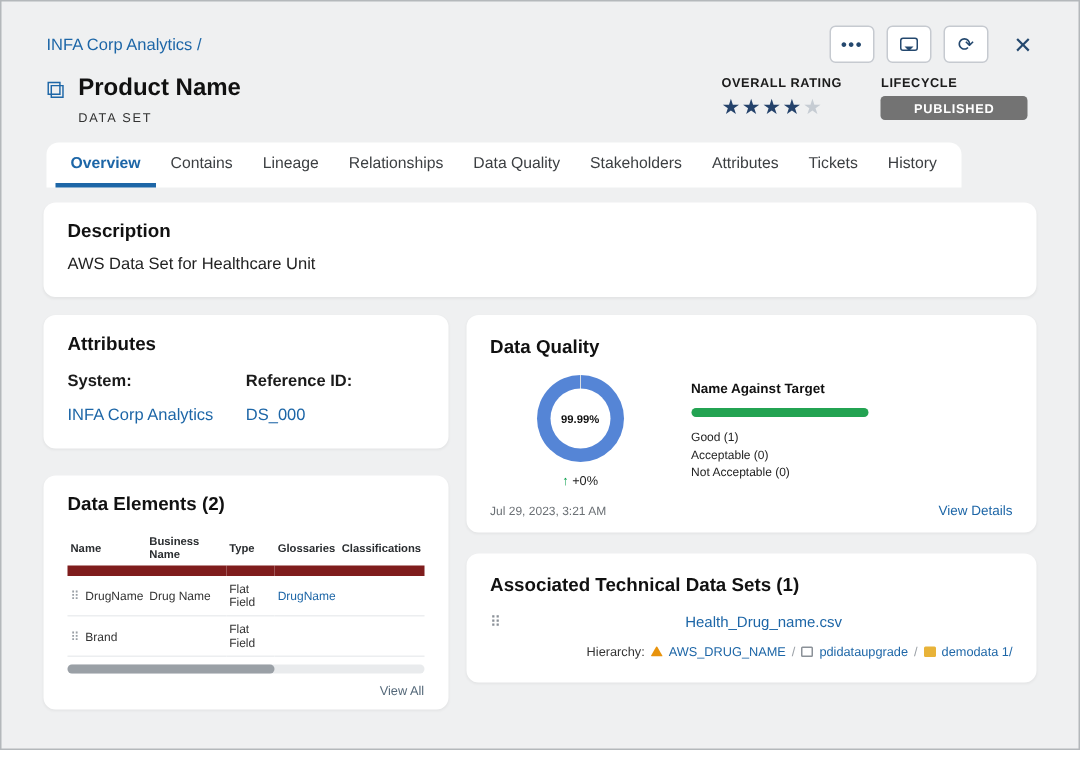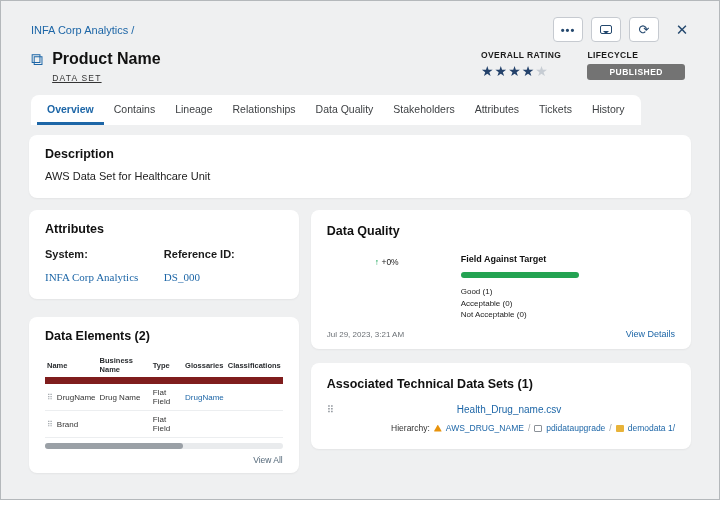--- a/index.html
+++ b/index.html
@@ -14,21 +14,21 @@
   .icon-btn.more { font-weight:bold; letter-spacing:1px; font-size:11px; }
   .bubble { width:12px; height:9px; border:1.5px solid #24486e; border-radius:2px; position:relative; }
   .bubble::after { content:""; position:absolute; left:2px; bottom:-4px; border:3px solid transparent; border-top-color:#24486e; }
   .icon-btn.close { border:none; background:transparent; font-size:15px; }
 
   
   .title-row { display:flex; justify-content:space-between; align-items:flex-start; padding:8px 30px 0 30px; }
   .title-left { display:flex; gap:9px; }
   .dataset-glyph { color:#1d66a7; font-size:17px; line-height:20px; }
   .page-title { font-size:16px; font-weight:bold; color:#111; }
-  .page-subtitle { font-size:8.5px; letter-spacing:1.2px; color:#333; margin-top:5px;text-decoration:underline; }
+  .page-subtitle { font-size:8.5px; letter-spacing:1.2px; color:#333; margin-top:5px; }
   .title-right { display:flex; gap:26px; padding-right:4px; }
   .meta-block { display:flex; flex-direction:column; gap:4px; }
   .meta-label { font-size:8.5px; font-weight:bold; letter-spacing:.4px; color:#1b1b1b; }
   .stars { font-size:14px; letter-spacing:1px; line-height:14px; }
   .star { color:#24426b; }
   .star.empty { color:#c6ccd3; }
   .badge { background:#737373; color:#fff; font-size:8.5px; font-weight:bold; letter-spacing:.5px; border-radius:3px; padding:3px 22px; width:fit-content; }
 
   
   .tabbar { margin:12px 0 0 30px; background:#fff; border-radius:8px 8px 0 0; width:fit-content; display:flex; padding:0 6px; }
@@ -45,21 +45,21 @@
 
   .grid { display:flex; gap:12px; margin-top:12px; align-items:flex-start; }
   .col-left { width:396px; display:flex; flex-direction:column; gap:18px; }
   .col-right { flex:1; display:flex; flex-direction:column; gap:14px; }
 
   
   .attr-card { padding:12px 16px 16px; }
   .attr-fields { display:flex; margin-top:12px; }
   .attr-field { width:50%; }
   .attr-label { font-size:11px; font-weight:bold; color:#1b1b1b; }
-  .attr-value { font-size:11px; color:#1d66a7; margin-top:11px; cursor:pointer;font-family:Liberation Serif, serif; }
+  .attr-value { font-size:11px; color:#1d66a7; margin-top:11px; cursor:pointer; }
 
   
   .de-card { padding:12px 16px 8px; }
   .de-table { width:100%; border-collapse:collapse; margin-top:10px; }
   .de-table th { font-size:7.5px; color:#2a2d30; text-align:left; font-weight:bold; padding:3px 2px; border-bottom:7px solid #7f1d1d; }
   .de-table td { font-size:8px; color:#333; padding:4px 2px; border-bottom:1px solid #eceef0; }
   .de-table td.link { color:#1d66a7; cursor:pointer; }
   .drag { color:#9aa0a6; font-size:8px; margin-right:4px; }
   .hscroll { height:6px; background:#e9ebed; border-radius:3px; margin-top:5px; position:relative; }
   .hscroll-thumb { position:absolute; left:0; top:0; height:6px; width:58%; background:#9aa0a6; border-radius:3px; cursor:grab; }
@@ -208,27 +208,32 @@
           </div>
           <div class="view-all">View All</div>
         </div>
       </div>
 
       <div class="col-right">
         <div class="card dq-card">
           <div class="card-title">Data Quality</div>
           <div class="dq-body">
             <div class="dq-left">
+              <div class="donut">
+                <div class="donut-hole">
+                  <span>99.99%</span>
+                </div>
+              </div>
               <div class="trend">
                 <span class="arrow">↑</span>
                 <span>+0%</span>
               </div>
             </div>
             <div class="dq-right">
-              <div class="rules-label">Field Against Target</div>
+              <div class="rules-label">Name Against Target</div>
               <div class="rules-bar"></div>
               <div class="legend-line">Good (1)</div>
               <div class="legend-line">Acceptable (0)</div>
               <div class="legend-line">Not Acceptable (0)</div>
             </div>
           </div>
           <div class="dq-footer">
             <span class="timestamp">Jul 29, 2023, 3:21 AM</span>
             <span class="view-details">View Details</span>
           </div>

